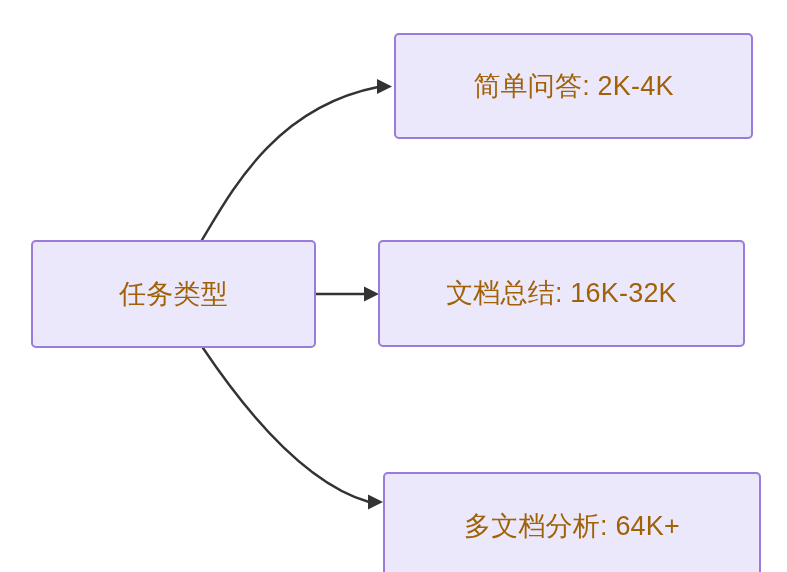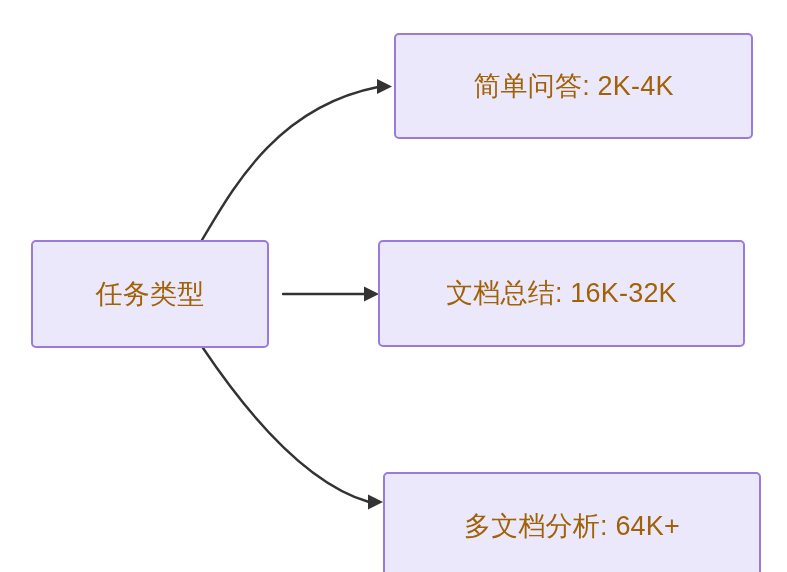--- a/index.html
+++ b/index.html
@@ -27,21 +27,21 @@
     color: #a16207;
     font-size: 27px;
     line-height: 1.2;
     letter-spacing: 0.2px;
     white-space: nowrap;
     user-select: none;
   }
   #node-task-type {
     left: 31px;
     top: 240px;
-    width: 238px;
+    width: 285px;
     height: 108px;
   }
   #node-simple-qa {
     left: 394px;
     top: 33px;
     width: 359px;
     height: 106px;
   }
   #node-doc-summary {
     left: 378px;

